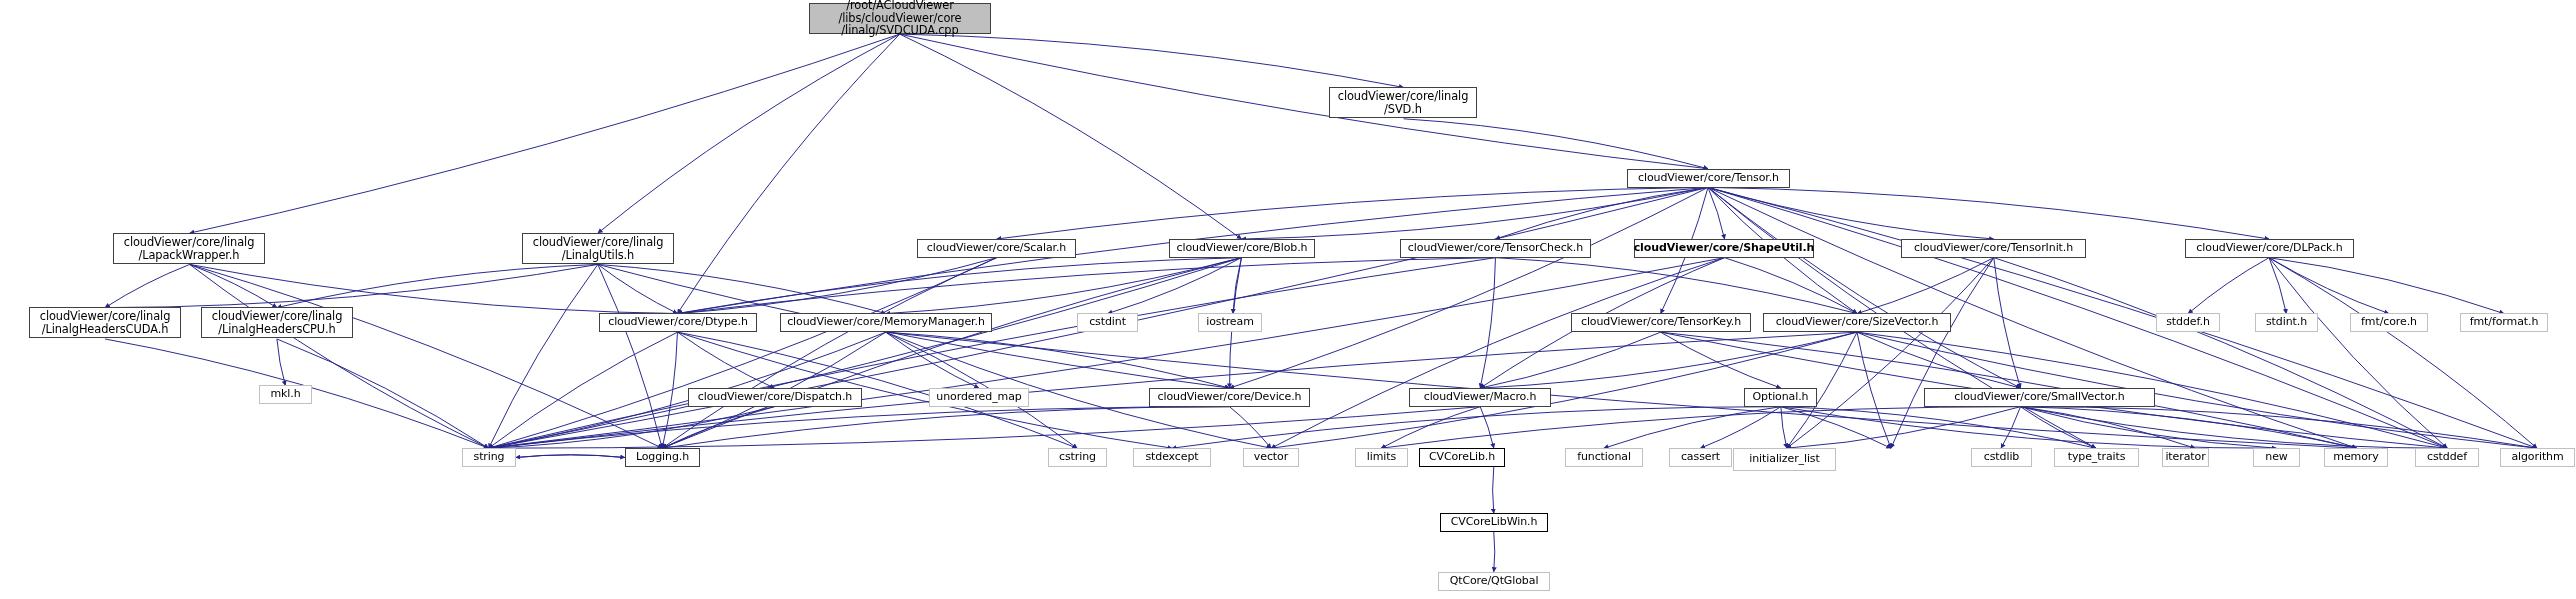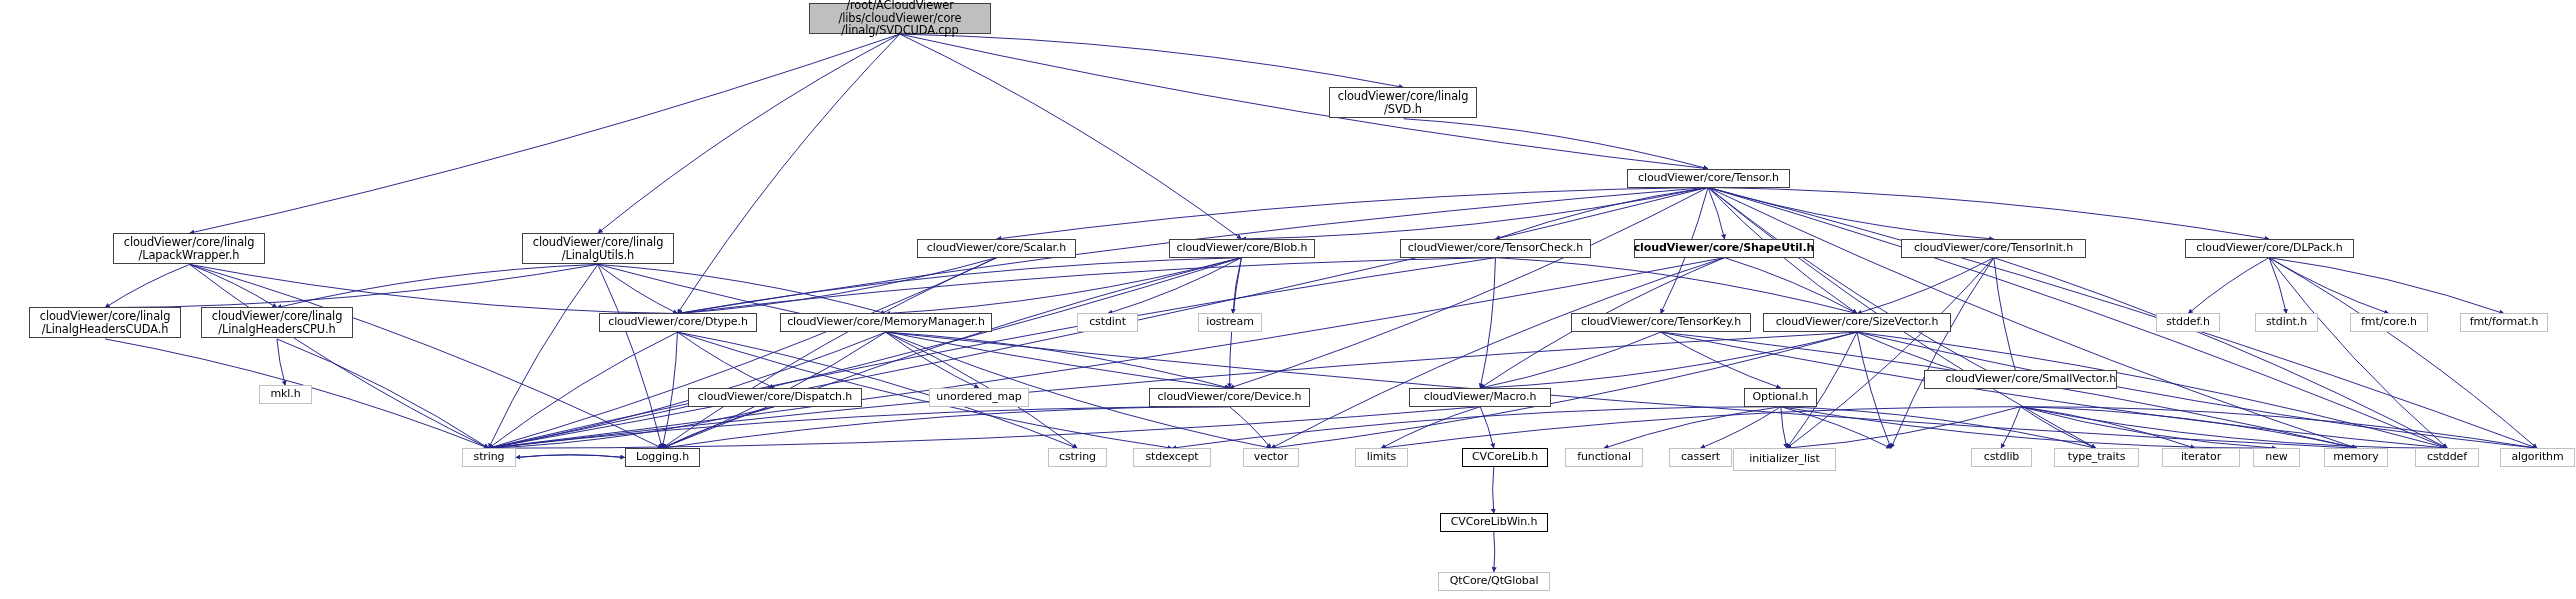--- a/index.html
+++ b/index.html
@@ -194,35 +194,35 @@
       <div class="node " style="left: 2156px; top: 313px; width: 64px; height: 18.6px;"><span>stddef.h</span></div>
       <div class="node " style="left: 2255px; top: 313px; width: 63px; height: 18.6px;"><span>stdint.h</span></div>
       <div class="node " style="left: 2350px; top: 313px; width: 78px; height: 18.6px;"><span>fmt/core.h</span></div>
       <div class="node " style="left: 2460px; top: 313px; width: 88px; height: 18.6px;"><span>fmt/format.h</span></div>
       <div class="node " style="left: 259px; top: 385px; width: 53px; height: 18.6px;"><span>mkl.h</span></div>
       <div class="node internal" style="left: 688px; top: 388px; width: 174px; height: 18.6px;"><span>cloudViewer/core/Dispatch.h</span></div>
       <div class="node " style="left: 929px; top: 388px; width: 100px; height: 18.6px;"><span>unordered_map</span></div>
       <div class="node internal" style="left: 1149px; top: 388px; width: 161px; height: 18.6px;"><span>cloudViewer/core/Device.h</span></div>
       <div class="node internal" style="left: 1409px; top: 388px; width: 142px; height: 18.6px;"><span>cloudViewer/Macro.h</span></div>
       <div class="node internal" style="left: 1744px; top: 388px; width: 73px; height: 18.6px;"><span>Optional.h</span></div>
-      <div class="node internal" style="left: 1924px; top: 370px; width: 193px; height: 18.6px; justify-content: flex-end;"><span>cloudViewer/core/SmallVector.h</span></div>
+      <div class="node internal" style="left: 1924px; top: 388px; width: 231px; height: 18.6px;"><span>cloudViewer/core/SmallVector.h</span></div>
       <div class="node " style="left: 462px; top: 448px; width: 54px; height: 18.6px;"><span>string</span></div>
       <div class="node internal" style="left: 625px; top: 448px; width: 75px; height: 18.6px;"><span>Logging.h</span></div>
       <div class="node " style="left: 1048px; top: 448px; width: 59px; height: 18.6px;"><span>cstring</span></div>
       <div class="node " style="left: 1133px; top: 448px; width: 78px; height: 18.6px;"><span>stdexcept</span></div>
       <div class="node " style="left: 1243px; top: 448px; width: 56px; height: 18.6px;"><span>vector</span></div>
       <div class="node " style="left: 1355px; top: 448px; width: 53px; height: 18.6px;"><span>limits</span></div>
-      <div class="node strong internal" style="left: 1462px; top: 448px; width: 86px; height: 18.6px;"><span>CVCoreLib.h</span></div>
+      <div class="node strong internal" style="left: 1419px; top: 448px; width: 86px; height: 18.6px;"><span>CVCoreLib.h</span></div>
       <div class="node " style="left: 1565px; top: 448px; width: 78px; height: 18.6px;"><span>functional</span></div>
       <div class="node " style="left: 1669px; top: 448px; width: 63px; height: 18.6px;"><span>cassert</span></div>
       <div class="node " style="left: 1758px; top: 448px; width: 58px; height: 18.6px;"><span>utility</span></div>
       <div class="node " style="left: 1733px; top: 448px; width: 103px; height: 23px;"><span>initializer_list</span></div>
       <div class="node " style="left: 1971px; top: 448px; width: 61px; height: 18.6px;"><span>cstdlib</span></div>
       <div class="node " style="left: 2054px; top: 448px; width: 85px; height: 18.6px;"><span>type_traits</span></div>
-      <div class="node " style="left: 2162px; top: 448px; width: 78px; height: 18.6px; text-align: right;"><span>iterator</span></div>
+      <div class="node " style="left: 2162px; top: 448px; width: 47px; height: 18.6px; text-align: right;"><span>iterator</span></div>
       <div class="node " style="left: 2253px; top: 448px; width: 47px; height: 18.6px;"><span>new</span></div>
       <div class="node " style="left: 2324px; top: 448px; width: 64px; height: 18.6px;"><span>memory</span></div>
       <div class="node " style="left: 2415px; top: 448px; width: 64px; height: 18.6px;"><span>cstddef</span></div>
       <div class="node " style="left: 2500px; top: 448px; width: 75px; height: 18.6px;"><span>algorithm</span></div>
       <div class="node strong internal" style="left: 1440px; top: 513px; width: 108px; height: 18.6px;"><span>CVCoreLibWin.h</span></div>
       <div class="node " style="left: 1438px; top: 572px; width: 112px; height: 18.6px; text-align: center;"><span>QtCore/QtGlobal</span></div>
     </div>
 </div>
 
 

